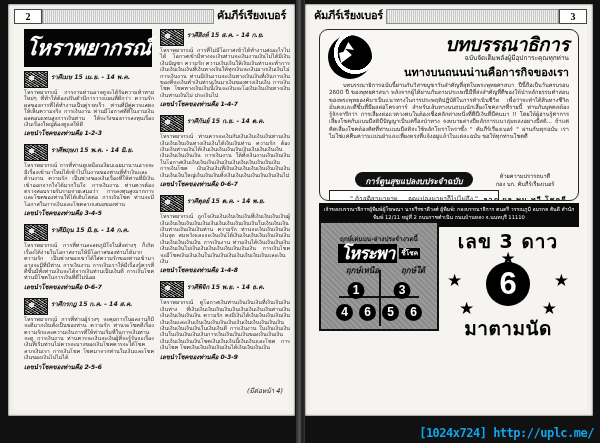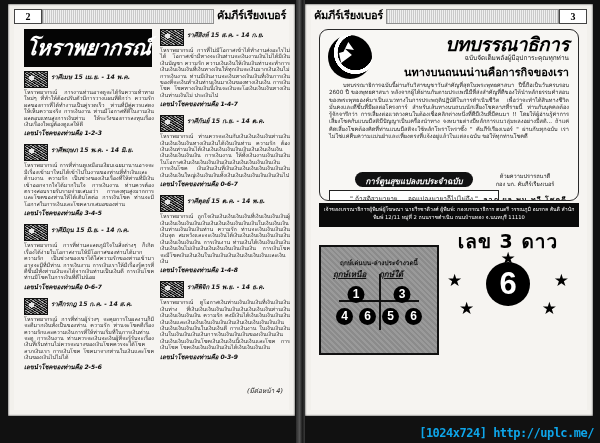--- a/index.html
+++ b/index.html
@@ -75,34 +75,34 @@
   .sigbox{position:absolute;right:10px;top:142px;width:86px;text-align:center;}
   .sigbox .s1{font:5.6px/8px "DejaVu Sans",sans-serif;color:#111;}
   .sigbox .s2{font:5.6px/8px "DejaVu Sans",sans-serif;color:#111;}
   .sigbox .s3{font:bold 7px/12px "DejaVu Sans",sans-serif;color:#000;margin-top:6px;letter-spacing:1px;}
 
   .imprint{position:absolute;left:8px;right:8px;top:194px;height:24px;background:#0a0a0a;
       color:#fff;padding:2px 4px;box-sizing:border-box;
       font:5.2px/8px "DejaVu Sans",sans-serif;text-align:center;}
 
   
-  .lotto{position:absolute;left:8px;top:236px;width:120px;height:110px;
+  .lotto{position:absolute;left:8px;top:212px;width:120px;height:110px;
       background:repeating-linear-gradient(45deg,#8b8b8b 0 2px,#9a9a9a 2px 4px);
       border:2px solid #111;box-sizing:border-box;padding:12px;}
   .lotto-cap{font:bold 6.4px/8px "DejaVu Sans",sans-serif;color:#111;text-align:center;}
   .lotto-logo{display:flex;align-items:center;justify-content:center;gap:2px;margin-top:1px;}
   .lotto-logo .big{background:#000;color:#fff;font:italic bold 17px/19px "DejaVu Sans",sans-serif;
       padding:0 3px;letter-spacing:-1px;}
   .lotto-logo .tag{background:#000;color:#fff;font:bold 6.5px/9px "DejaVu Sans",sans-serif;padding:1px 2px;}
   .grid{position:relative;margin-top:3px;height:64px;}
   .grid .vline{position:absolute;left:50%;top:4px;bottom:4px;width:2px;background:#111;}
   .grid .hline{position:absolute;left:6px;right:6px;top:30px;height:2px;background:#111;}
   .ghalf{position:absolute;top:0;width:50%;height:100%;}
   .gl{left:0;} .gr{right:0;}
-  .glab{text-align:left;font:italic bold 8px/10px "DejaVu Sans",sans-serif;color:#111;text-decoration:underline;}
+  .glab{text-align:right;font:italic bold 8px/10px "DejaVu Sans",sans-serif;color:#111;}
   .ball{position:absolute;width:17px;height:17px;border-radius:50%;background:#000;color:#fff;
       font:bold 12px/17px "Liberation Sans",sans-serif;text-align:center;}
   .b-top{left:50%;transform:translateX(-50%);top:16px;}
   .b-l{left:3px;top:38px;} .b-r{right:3px;top:38px;}
 
   
   .stars{position:absolute;right:4px;top:222px;width:150px;height:112px;text-align:center;}
   .stars .hdr{font:bold 19px/21px "DejaVu Sans",sans-serif;color:#000;letter-spacing:1px;}
   .stars .ftr{font:bold 19px/21px "DejaVu Sans",sans-serif;color:#000;letter-spacing:.5px;}
   .starwrap{position:relative;height:66px;}
@@ -239,20 +239,24 @@
           <div class="s1">ด้วยความปรารถนาดี</div>
           <div class="s2">กอง บก. คัมภีร์เรียงเบอร์</div>
           <div class="s3">ลาภ ผล พูน ทวี โชคดีทุกท่าน</div>
         </div>
       </div>
 
       <div class="imprint">เจ้าของบรรณาธิการผู้พิมพ์ผู้โฆษณา นายวีรชาติวงศ์ ผู้พิมพ์: กองบรรณาธิการ ดนตรี วรรณภูมิ อมรกล สันติ สำนักพิมพ์ 12/11 หมู่ที่ 2 ถนนราชดำเนิน ถนนบ้านทอง จ.นนทบุรี 11110</div>
 
       <div class="lotto">
         <div class="lotto-cap">ฤกษ์เด่นบน-ล่างประจำงวดนี้</div>
+        <div class="lotto-logo">
+          <div class="big">โหระพา</div>
+          <div class="tag">ชี้โชค</div>
+        </div>
         <div class="grid">
           <div class="vline"></div>
           <div class="hline"></div>
           <div class="ghalf gl">
             <div class="glab">ฤกษ์เหนือ</div>
             <div class="ball b-top">1</div>
             <div class="ball b-l">4</div>
             <div class="ball b-r">6</div>
           </div>
           <div class="ghalf gr">
@@ -267,19 +271,20 @@
       <div class="stars">
         <div class="hdr">เลข 3 ดาว</div>
         <div class="starwrap">
           <div class="st s0">★</div>
           <div class="st s1">★</div>
           <div class="st s2">★</div>
           <div class="st s3">★</div>
           <div class="st s4">★</div>
           <div class="disc">6</div>
         </div>
+        <div class="ftr">มาตามนัด</div>
       </div>
 
     </div>
   </div>
 
   <div class="watermark">[1024x724] http://uplc.me/</div>
 </div>
 
 </body></html>

